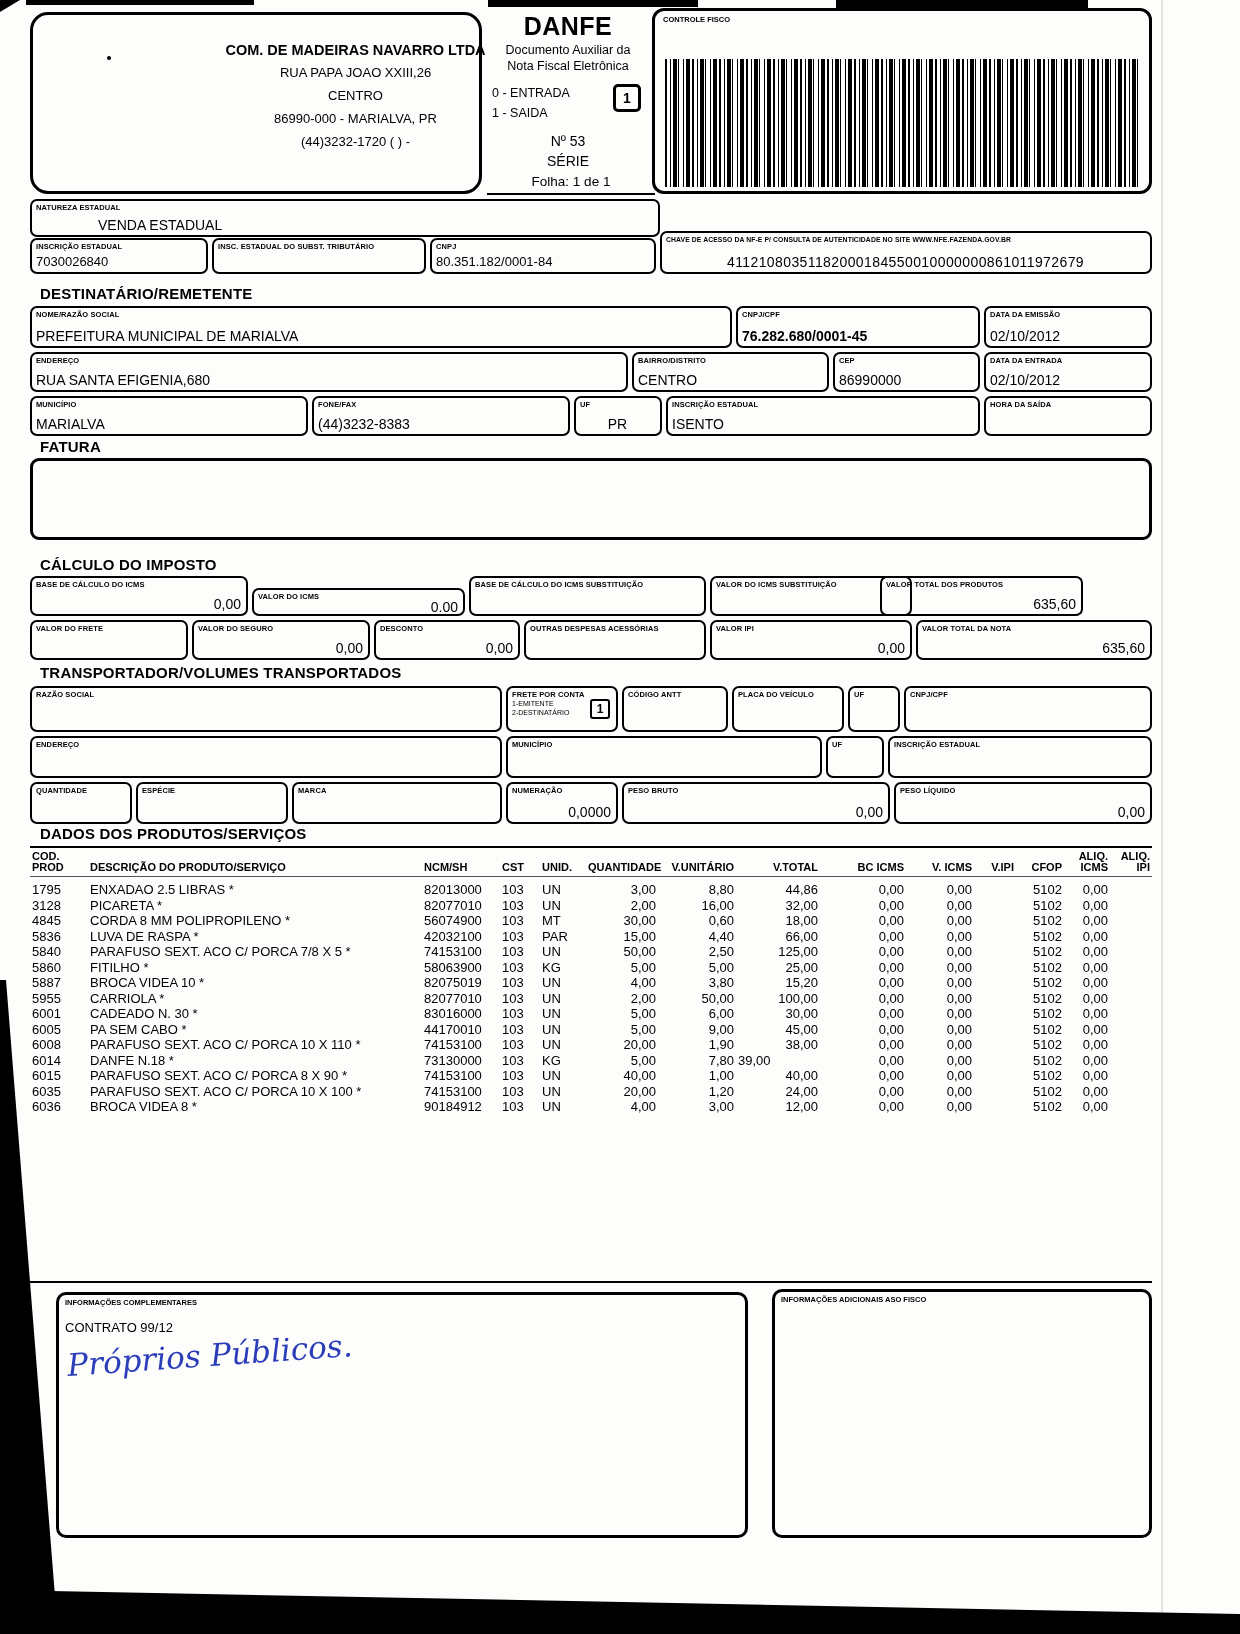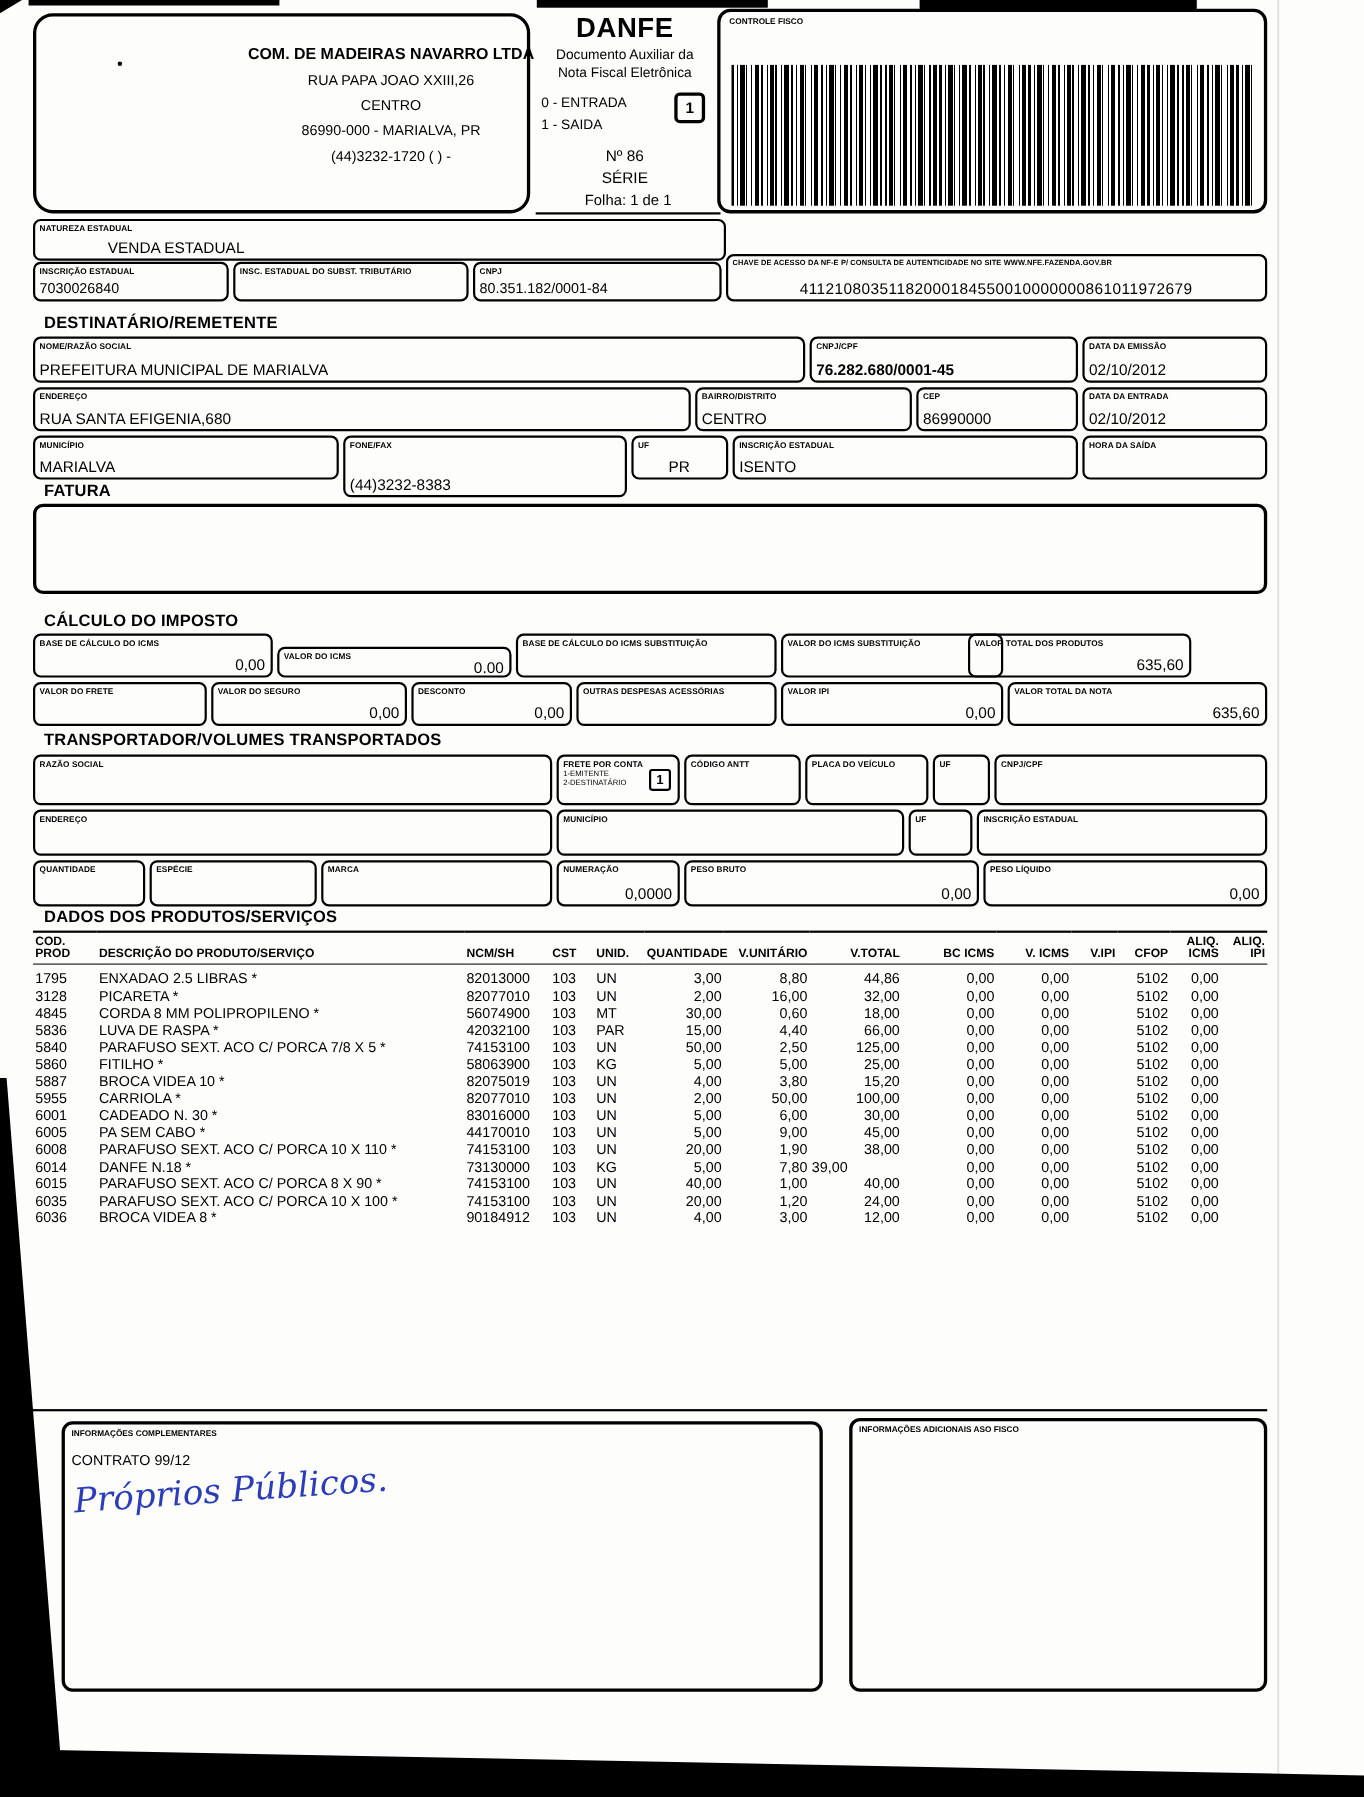--- a/index.html
+++ b/index.html
@@ -96,21 +96,21 @@
       <div class="ln">(44)3232-1720 ( )   -</div>
     </div>
   </div>
 
   <div class="danfe-title">DANFE</div>
   <div class="danfe-sub" style="top:42px">Documento Auxiliar da</div>
   <div class="danfe-sub" style="top:58px">Nota Fiscal Eletrônica</div>
   <div class="danfe-io" style="top:84px">0 - ENTRADA</div>
   <div class="danfe-io" style="top:104px">1 - SAIDA</div>
   <div class="tipo-box">1</div>
-  <div class="danfe-num" style="top:132px">Nº 86</div>
+  <div class="danfe-num" style="top:132px">Nº 53</div>
   <div class="danfe-num" style="top:152px">SÉRIE</div>
   <div class="danfe-folha">Folha: 1 de 1</div>
 
   <div class="barcode-box">
     <div class="controle-fisco">CONTROLE FISCO</div>
     <div class="barcode"></div>
   </div>
 
   <div class="field" style="left:30px;top:199px;width:630px;height:38px">
     <div class="lbl">NATUREZA ESTADUAL</div>
@@ -164,21 +164,21 @@
   </div>
   <div class="field" style="left:984px;top:352px;width:168px;height:40px">
     <div class="lbl">DATA DA ENTRADA</div>
     <div class="val">02/10/2012</div>
   </div>
 
   <div class="field" style="left:30px;top:396px;width:278px;height:40px">
     <div class="lbl">MUNICÍPIO</div>
     <div class="val">MARIALVA</div>
   </div>
-  <div class="field" style="left:312px;top:396px;width:258px;height:56px">
+  <div class="field" style="left:312px;top:396px;width:258px;height:40px">
     <div class="lbl">FONE/FAX</div>
     <div class="val">(44)3232-8383</div>
   </div>
   <div class="field" style="left:574px;top:396px;width:88px;height:40px">
     <div class="lbl">UF</div>
     <div class="val center">PR</div>
   </div>
   <div class="field" style="left:666px;top:396px;width:314px;height:40px">
     <div class="lbl">INSCRIÇÃO ESTADUAL</div>
     <div class="val">ISENTO</div>

